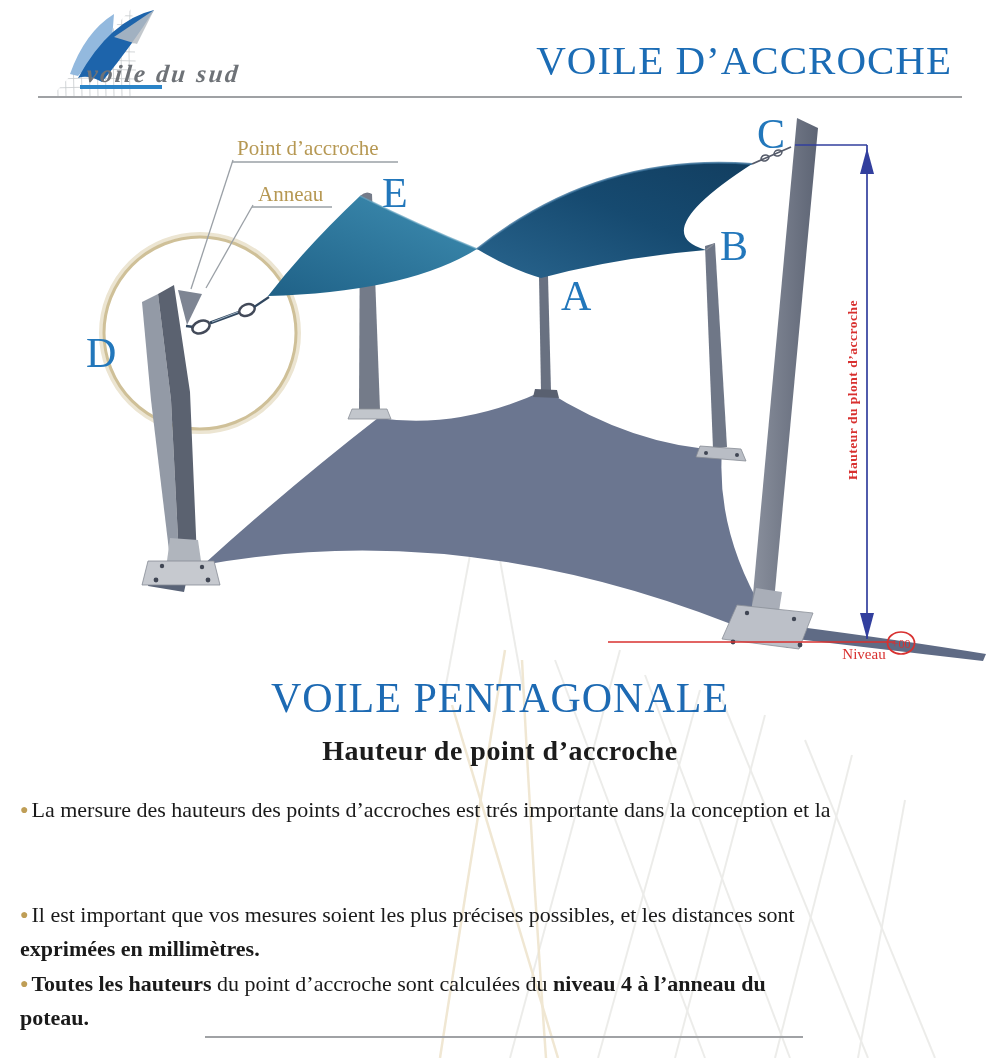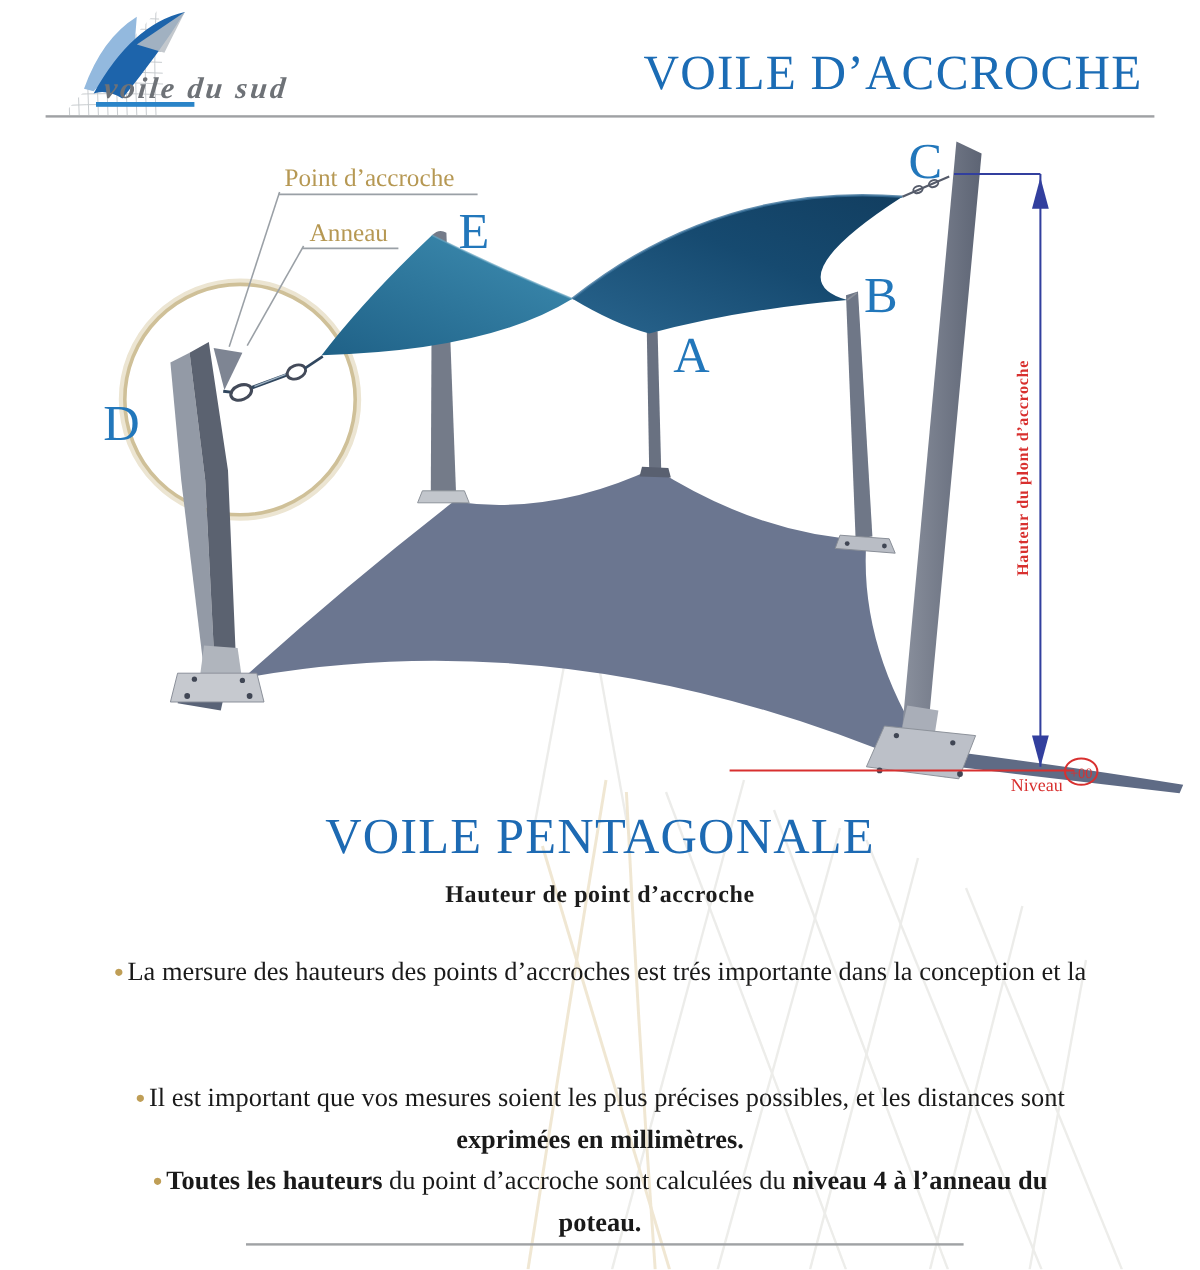--- a/index.html
+++ b/index.html
@@ -26,25 +26,25 @@
   .watermark-svg { position:absolute; left:0; top:0; width:1000px; height:1058px; z-index:0; }
   .diagram-svg  { position:absolute; left:0; top:100px; width:1000px; height:575px; z-index:1; }
 
   
   .caption {
     position:absolute; top:674px; left:0; right:0; z-index:2;
     text-align:center; font-size:42px; letter-spacing:1px; color:#1d6ab3;
   }
   .section-title {
     position:absolute; top:735px; left:0; right:0; z-index:2;
-    text-align:center; font-size:20px; font-weight:bold; color:#1c1c1c;
+    text-align:center; font-size:28px; font-weight:bold; color:#1c1c1c;
     letter-spacing:0.5px;
   }
   .para { position:absolute; left:20px; width:960px; z-index:2;
-          text-align:center; color:#1a1a1a; font-size:22px; }
+          text-align:left; color:#1a1a1a; font-size:22px; }
   .para .line { line-height:31px; }
   .para .b { font-weight:bold; }
   .bullet { color:#bf9e56; font-size:14px; position:relative; top:-3px; margin-right:3px; }
   #para1 { top:794px; }
   #para2 { top:886px;margin-top:13px; }
   #para3 { top:968px; }
   .bottom-rule {
     position:absolute; top:1036px; left:205px; width:598px; height:2px;
     background:#a0a2a5; z-index:2;
   }

